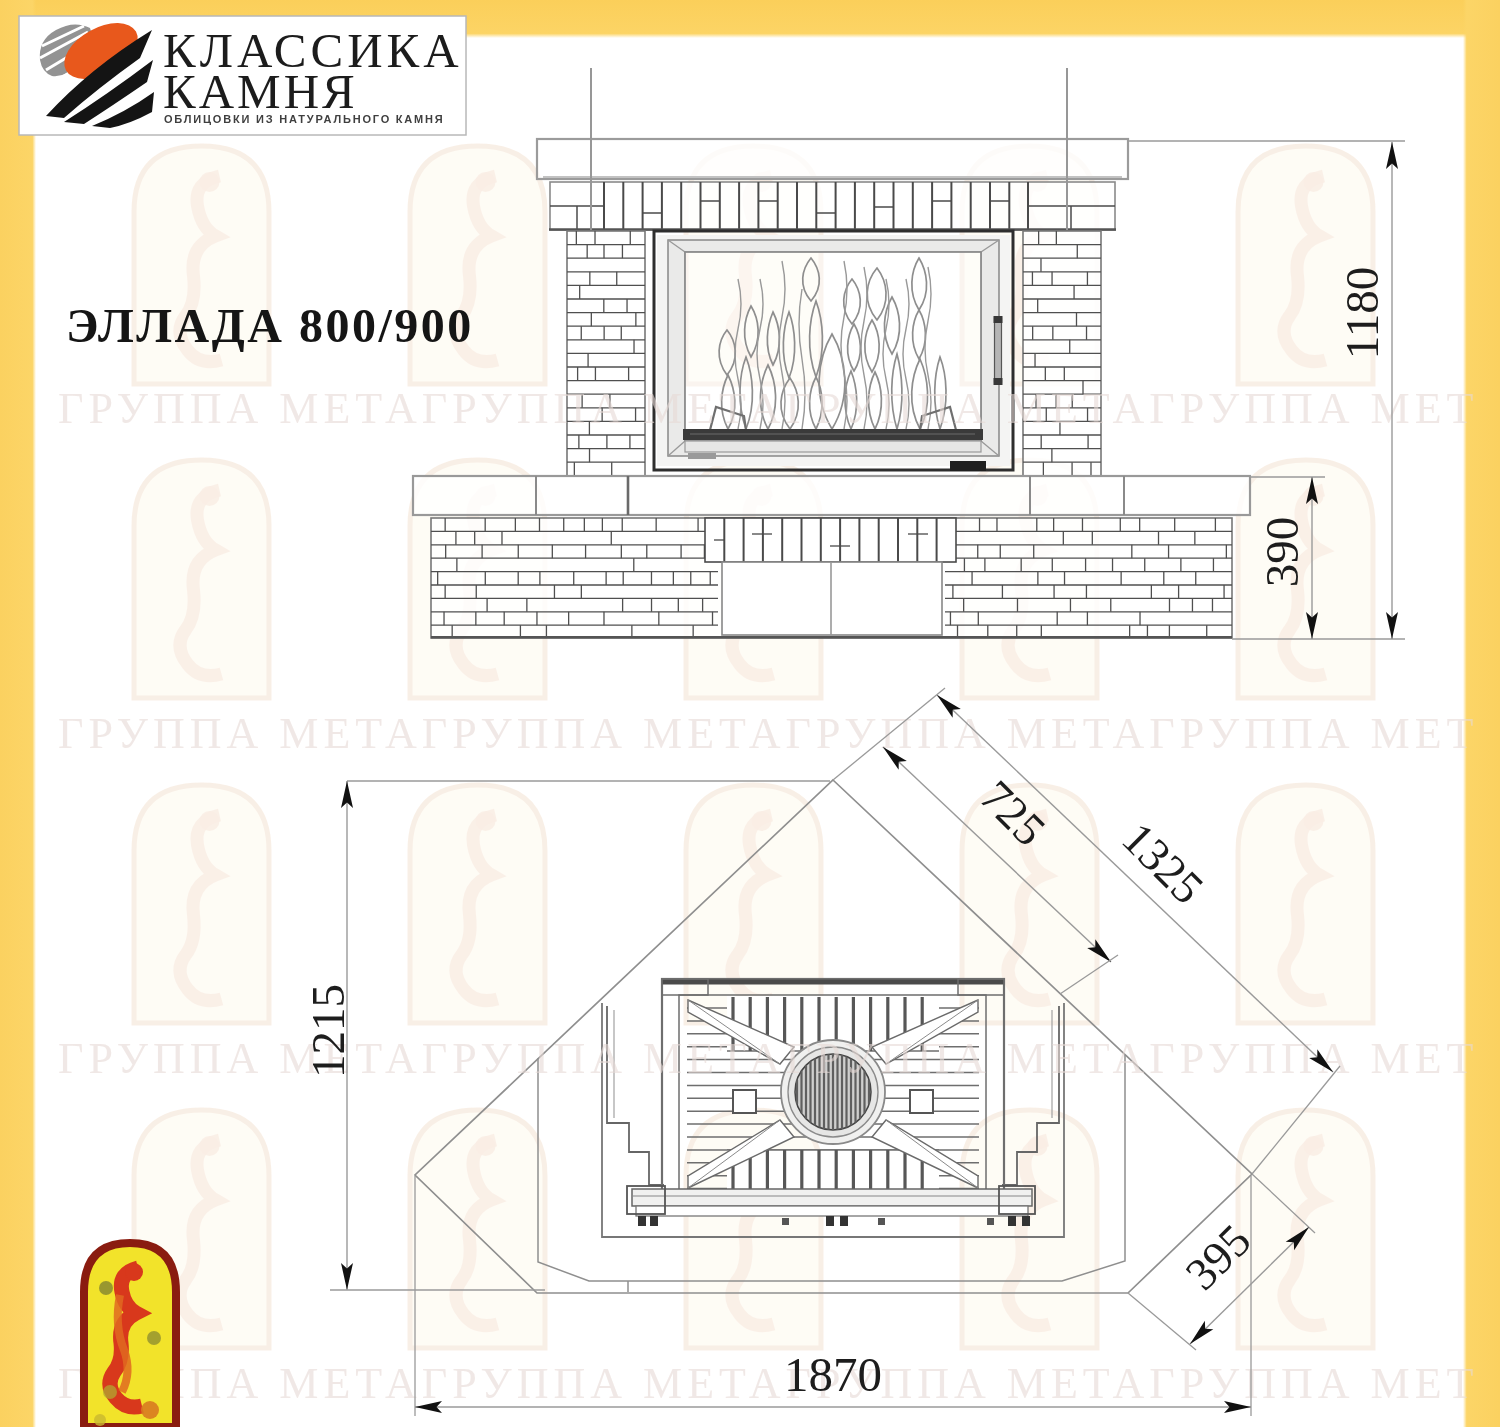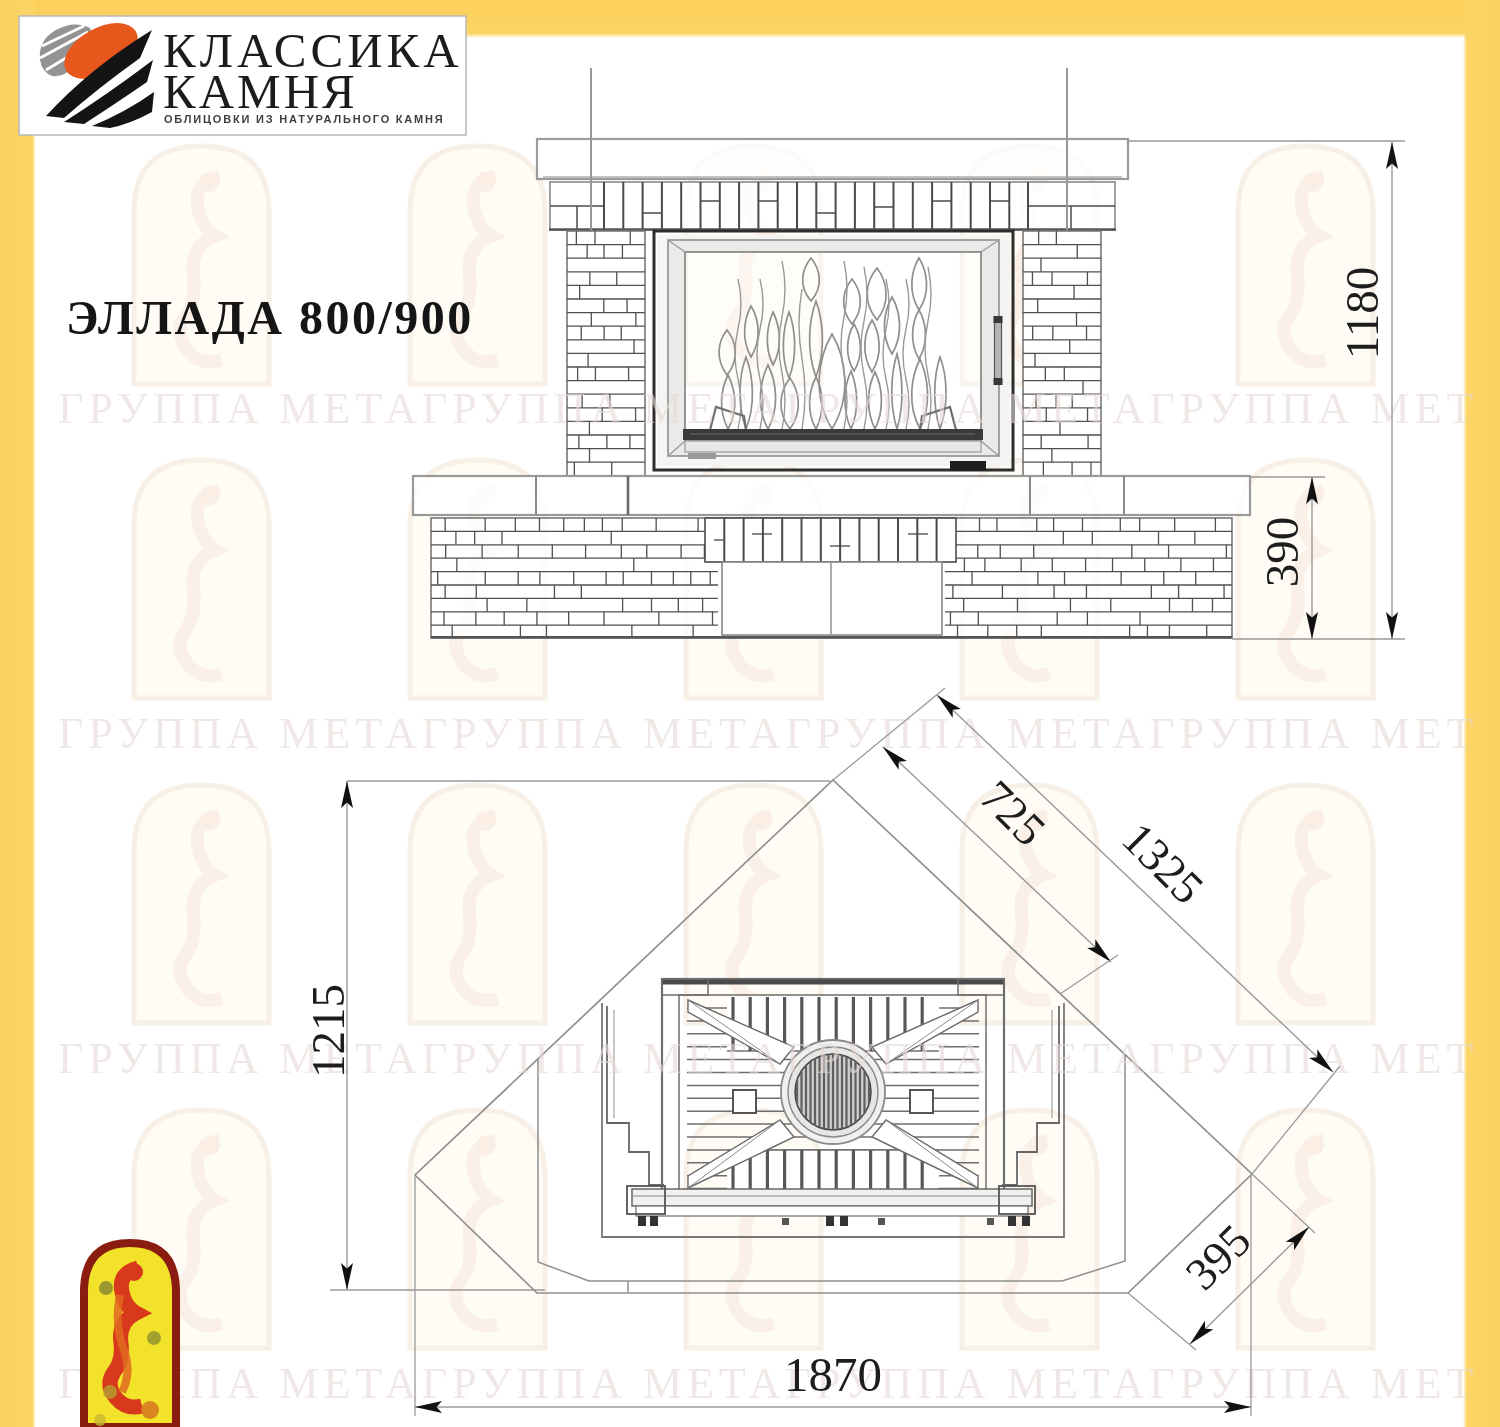--- a/index.html
+++ b/index.html
@@ -4,21 +4,21 @@
 <style>
 html,body{margin:0;padding:0;}
 body{width:1500px;height:1427px;position:relative;background:#fff;overflow:hidden;
 font-family:"Liberation Sans",sans-serif;}
 .border-top{position:absolute;left:0;top:0;width:1500px;height:38px;
 background:linear-gradient(180deg,#fbCF5a 0%,#fcd465 88%,rgba(252,212,101,0) 100%);}
 .border-left{position:absolute;left:0;top:0;width:36px;height:1427px;
 background:linear-gradient(90deg,#fbd160 0%,#fcd567 90%,rgba(252,213,103,0) 100%);}
 .border-right{position:absolute;left:1463px;top:0;width:37px;height:1427px;
 background:linear-gradient(270deg,#fbd160 0%,#fcd567 90%,rgba(252,213,103,0) 100%);}
-.title{position:absolute;left:66px;top:290px;font-family:"Liberation Serif",serif;
+.title{position:absolute;left:66px;top:298px;font-family:"Liberation Serif",serif;
 font-weight:bold;font-size:48px;letter-spacing:2.5px;color:#151515;}
 </style>
 </head>
 <body>
 
 <div class="border-top"></div>
 
 <div class="border-left"></div>
 
 <div class="border-right"></div>

